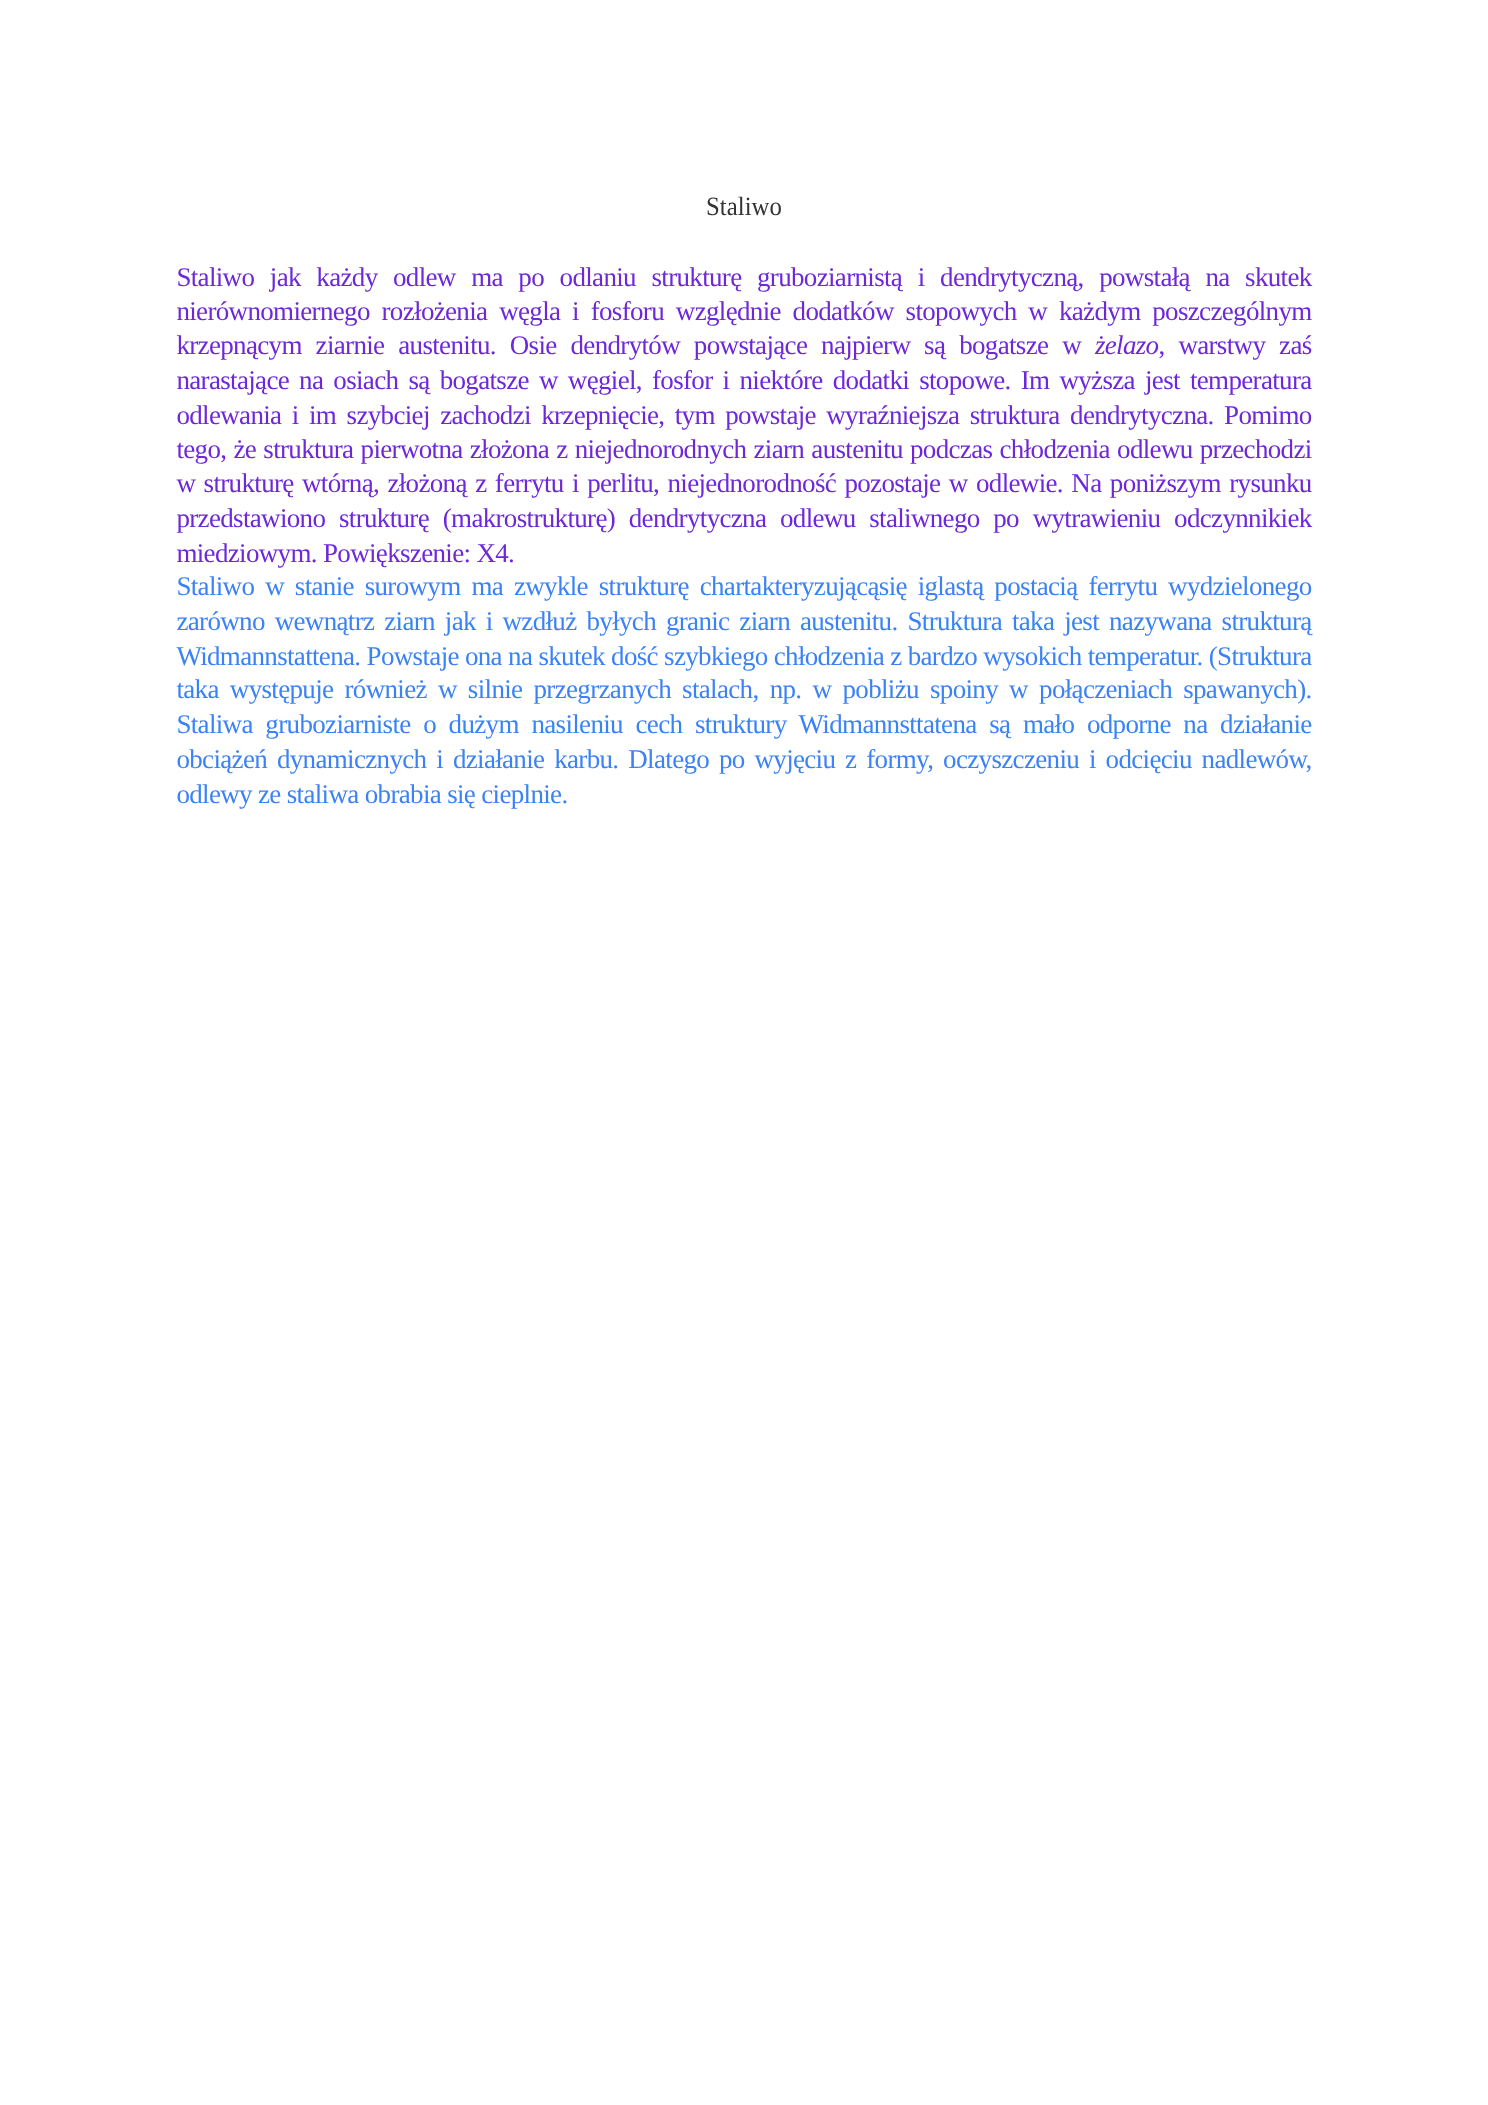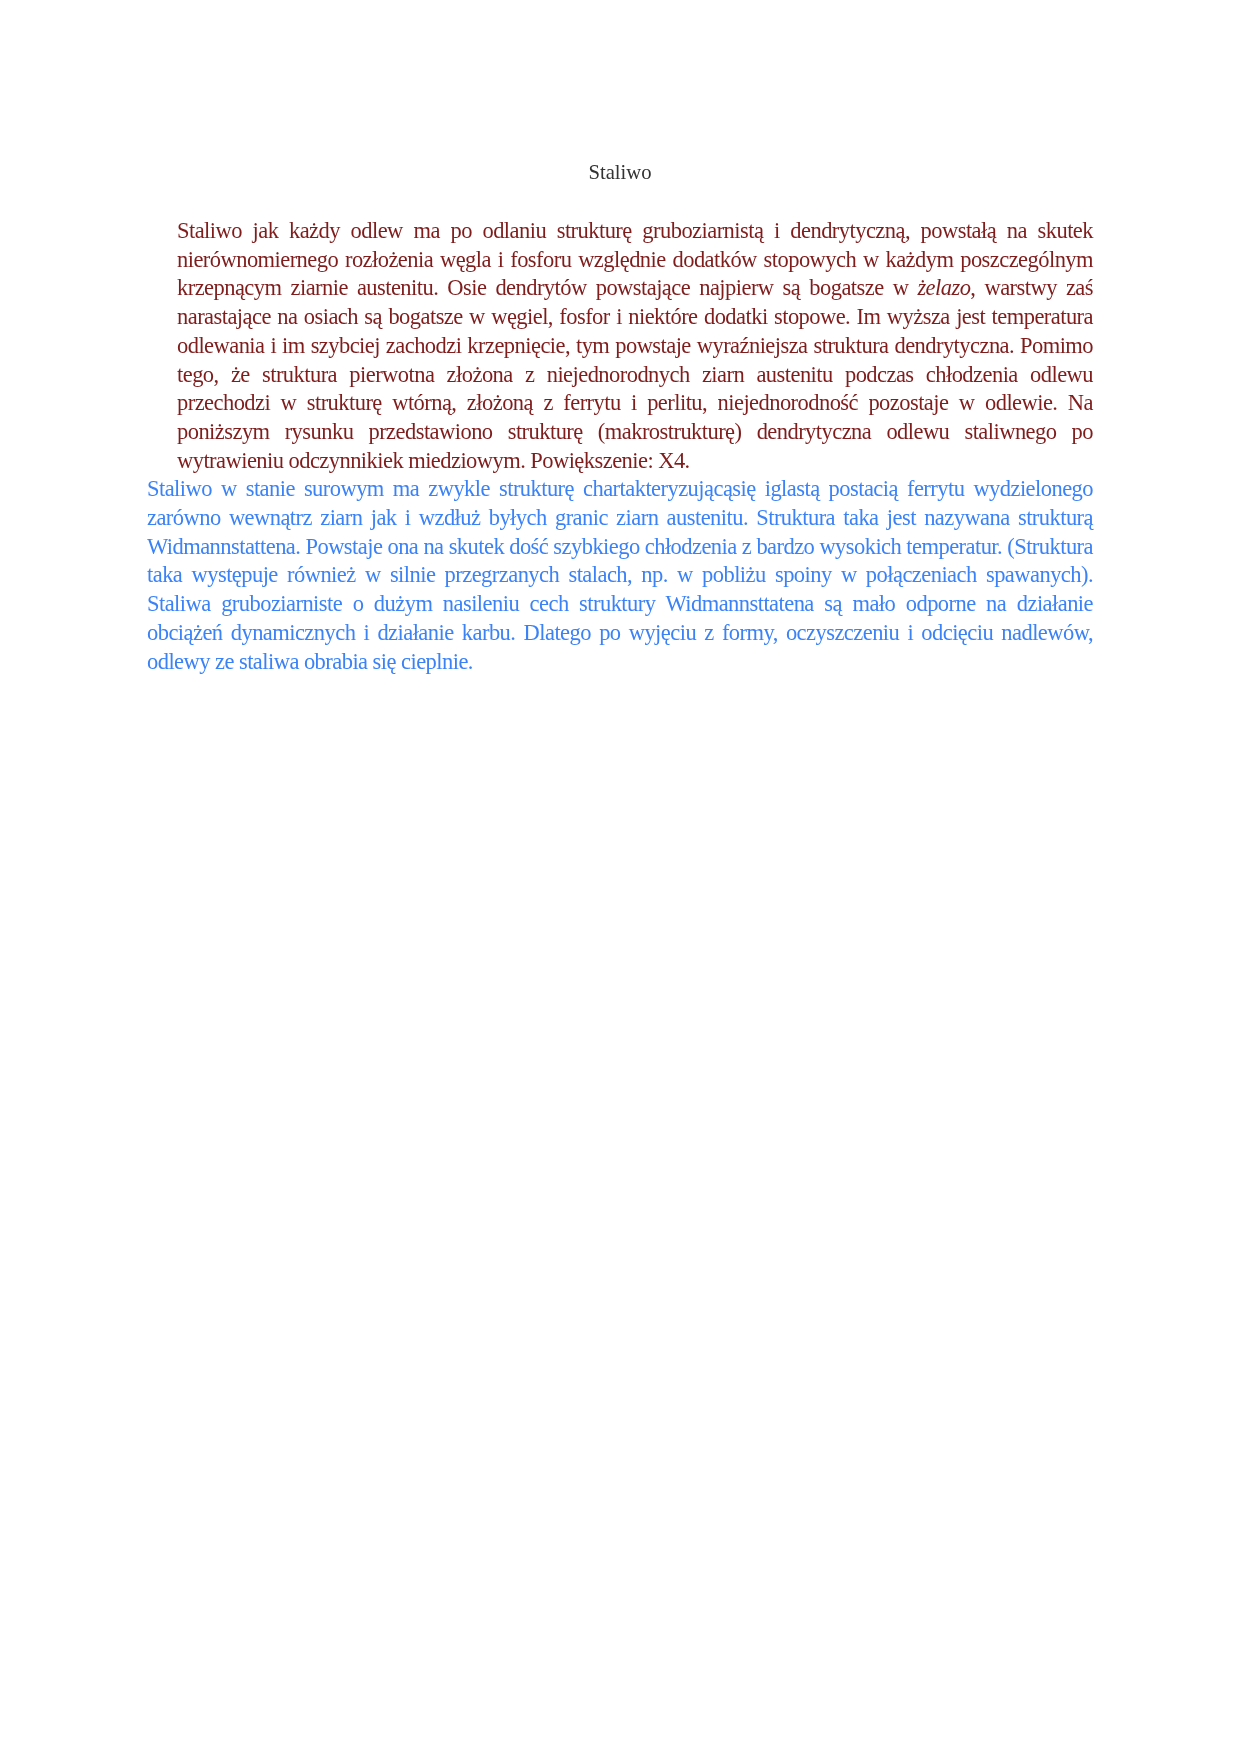--- a/index.html
+++ b/index.html
@@ -43,21 +43,21 @@
     }
     .para {
       margin: 0;
       font-size: 22.5px;
       line-height: 28.7px;
       text-align: justify;
       text-align-last: left;
       letter-spacing: -0.55px;
       word-spacing: 0px;
     }
-    .para-1 { color: #7f1d1d; margin-left: 30px; }
+    .para-1 { color: #6d28d9; }
     .para-2 { color: #3b82f6; }
     .italic { font-style: italic; }
   </style>
 </head>
 <body>
 
 <div class="page">
   <h1 class="title">Staliwo</h1>
 
   <div class="body-text">

